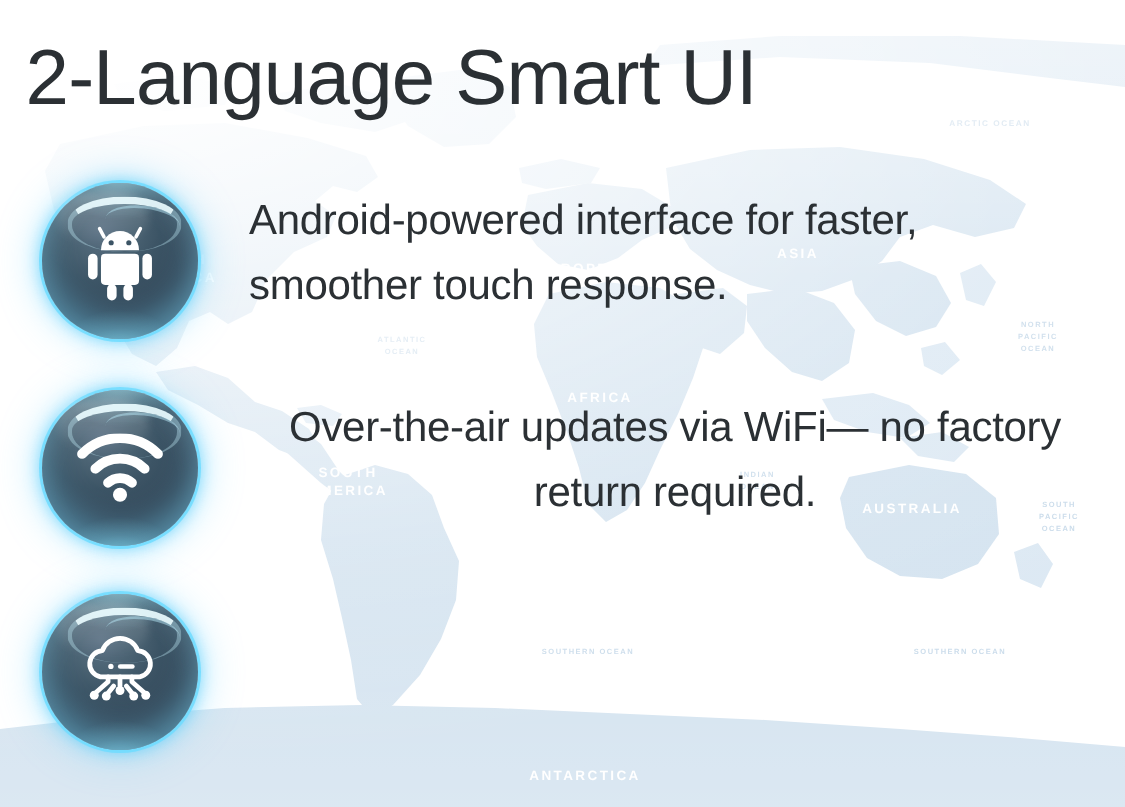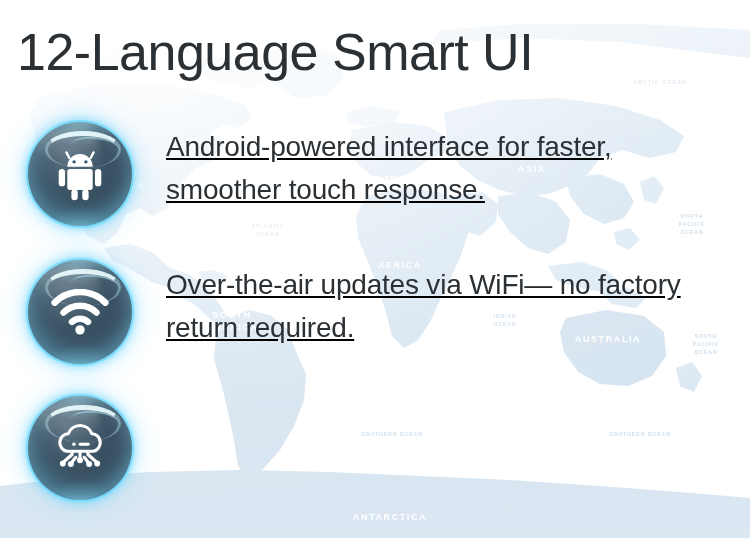--- a/index.html
+++ b/index.html
@@ -60,24 +60,23 @@
     letter-spacing:-0.5px;
     white-space:nowrap;
   }
 
   .feature-row{
     position:absolute;
     left:28px;
     width:706px;
     display:flex;
     align-items:flex-start;
-    text-decoration:underline;
   }
   #row-0{top:118px;}
-  #row-1{top:256px;}
+  #row-1{top:256px;text-align:center;}
   #row-2{top:392px;}
 
   
   .icon-orb{
     position:relative;
     flex:0 0 auto;
     width:104px;height:104px;
     border-radius:50%;
     margin-top:4px;
     background:
@@ -218,21 +217,21 @@
         <text class="maplabel-ocean" x="706" y="354" font-size="5" text-anchor="middle">OCEAN</text>
         <text class="maplabel-ocean" x="392" y="436" font-size="5" text-anchor="middle">SOUTHERN OCEAN</text>
         <text class="maplabel-ocean" x="640" y="436" font-size="5" text-anchor="middle">SOUTHERN OCEAN</text>
       </g>
     </svg>
   </div>
   <div id="map-veil"></div>
 
   <div id="content">
 
-    <div id="page-title">12-Language Smart UI</div>
+    <div id="page-title">2-Language Smart UI</div>
 
     <div class="feature-row" id="row-0">
       <div class="icon-orb">
         <div class="orb-rim"></div>
         <div class="orb-gloss"></div>
         <div class="orb-arc"></div>
         <div class="orb-arc2"></div>
         <div class="orb-glyph">
           <svg width="58" height="58" viewBox="0 0 64 64">
             <g fill="#ffffff">

